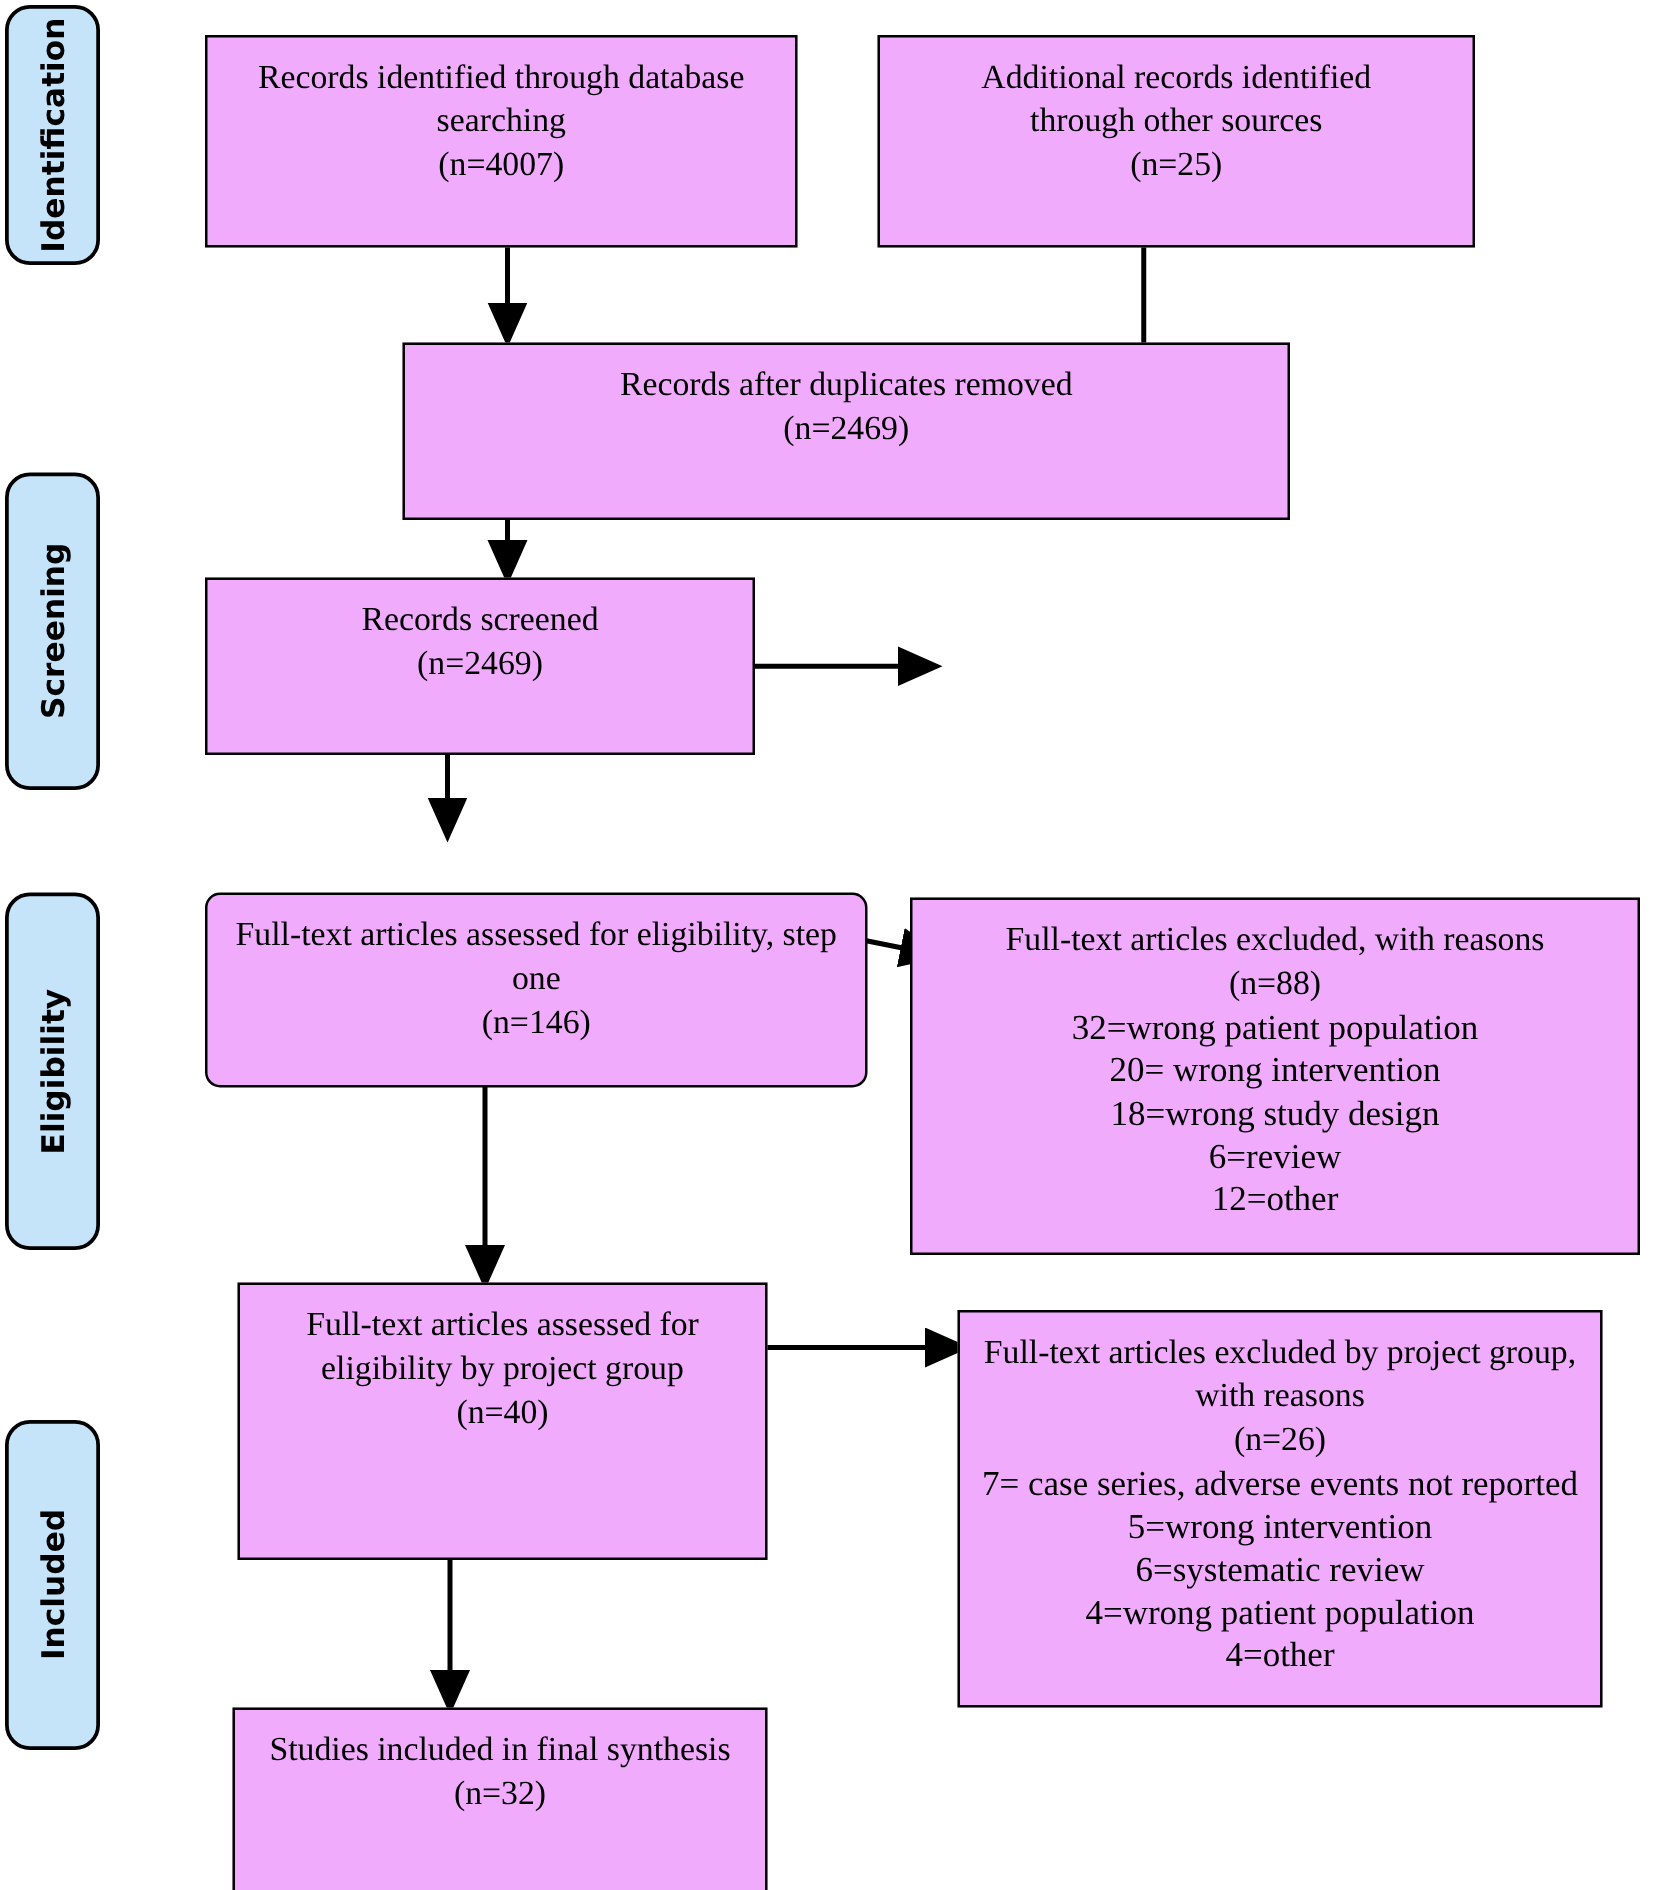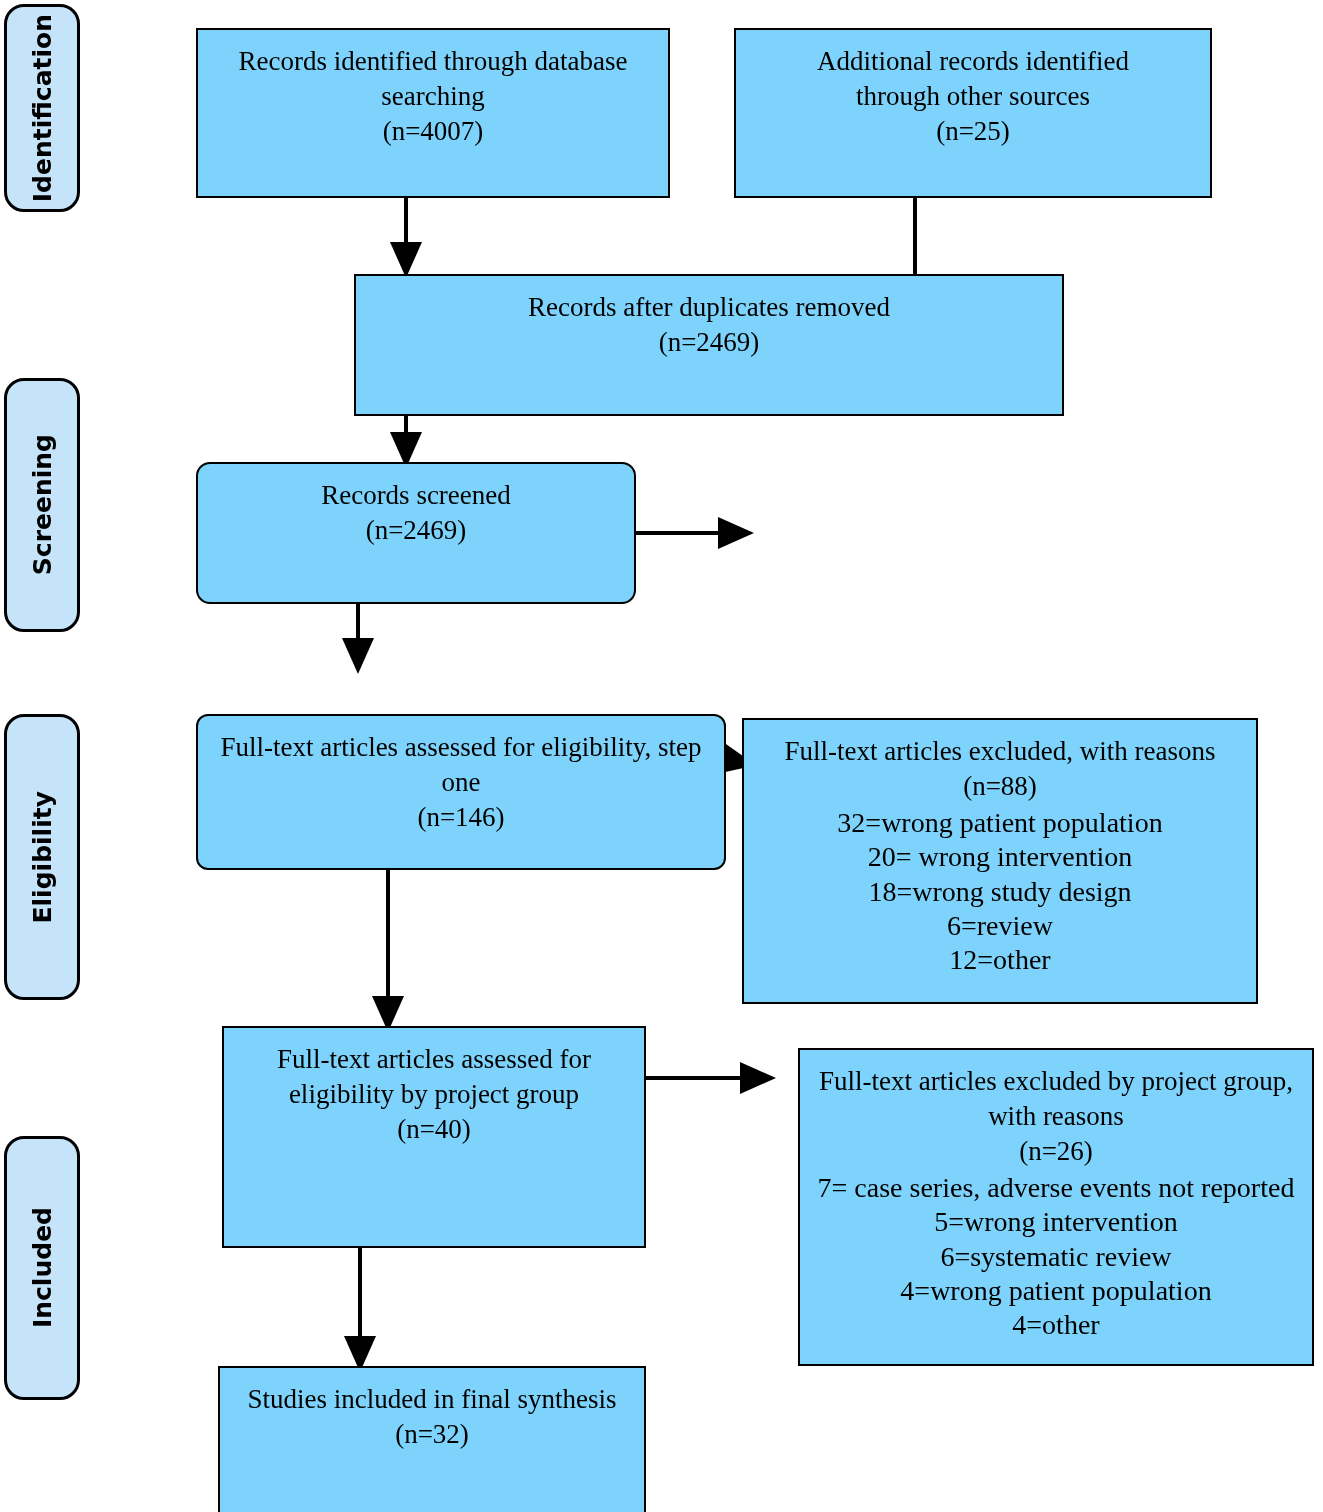--- a/index.html
+++ b/index.html
@@ -37,25 +37,24 @@
     letter-spacing: 0px;
     white-space: nowrap;
     writing-mode: vertical-rl;
     transform: rotate(180deg);
     color: #000000;
   }
 
   
   .box {
     position: absolute;
-    background: #7dd3fc;
+    background: #f0abfc;
     border: 2.5px solid #000000;
     box-sizing: border-box;
     padding: 14px 10px 16px 10px;
-    margin-left: 32px;
   }
   .box .box-text {
     display: block;
     text-align: center;
     font-size: 27px;
     line-height: 1.30;
     white-space: pre-line;
     color: #000000;
   }
   .reasons {
@@ -134,32 +133,32 @@
     <span class="box-text">Additional records identified
 through other sources
 (n=25)</span>
   </div>
 
   <div class="box" style="left:322px; top:274px; width:710px; height:142px;">
     <span class="box-text">Records after duplicates removed
 (n=2469)</span>
   </div>
 
-  <div class="box" style="left:164px; top:462px; width:440px; height:142px;border-radius:14px;">
+  <div class="box" style="left:164px; top:462px; width:440px; height:142px;">
     <span class="box-text">Records screened
 (n=2469)</span>
   </div>
 
 
   <div class="box" style="left:164px; top:714px; width:530px; height:156px;border-radius:12px;">
     <span class="box-text">Full-text articles assessed for eligibility, step one
 (n=146)</span>
   </div>
 
-  <div class="box" style="left:710px; top:718px; width:516px; height:286px;">
+  <div class="box" style="left:728px; top:718px; width:584px; height:286px;">
     <span class="box-text">Full-text articles excluded, with reasons
 (n=88)</span>
     <span class="reasons">32=wrong patient population
 20= wrong intervention
 18=wrong study design
 6=review
 12=other</span>
   </div>
 
   <div class="box" style="left:190px; top:1026px; width:424px; height:222px;">

